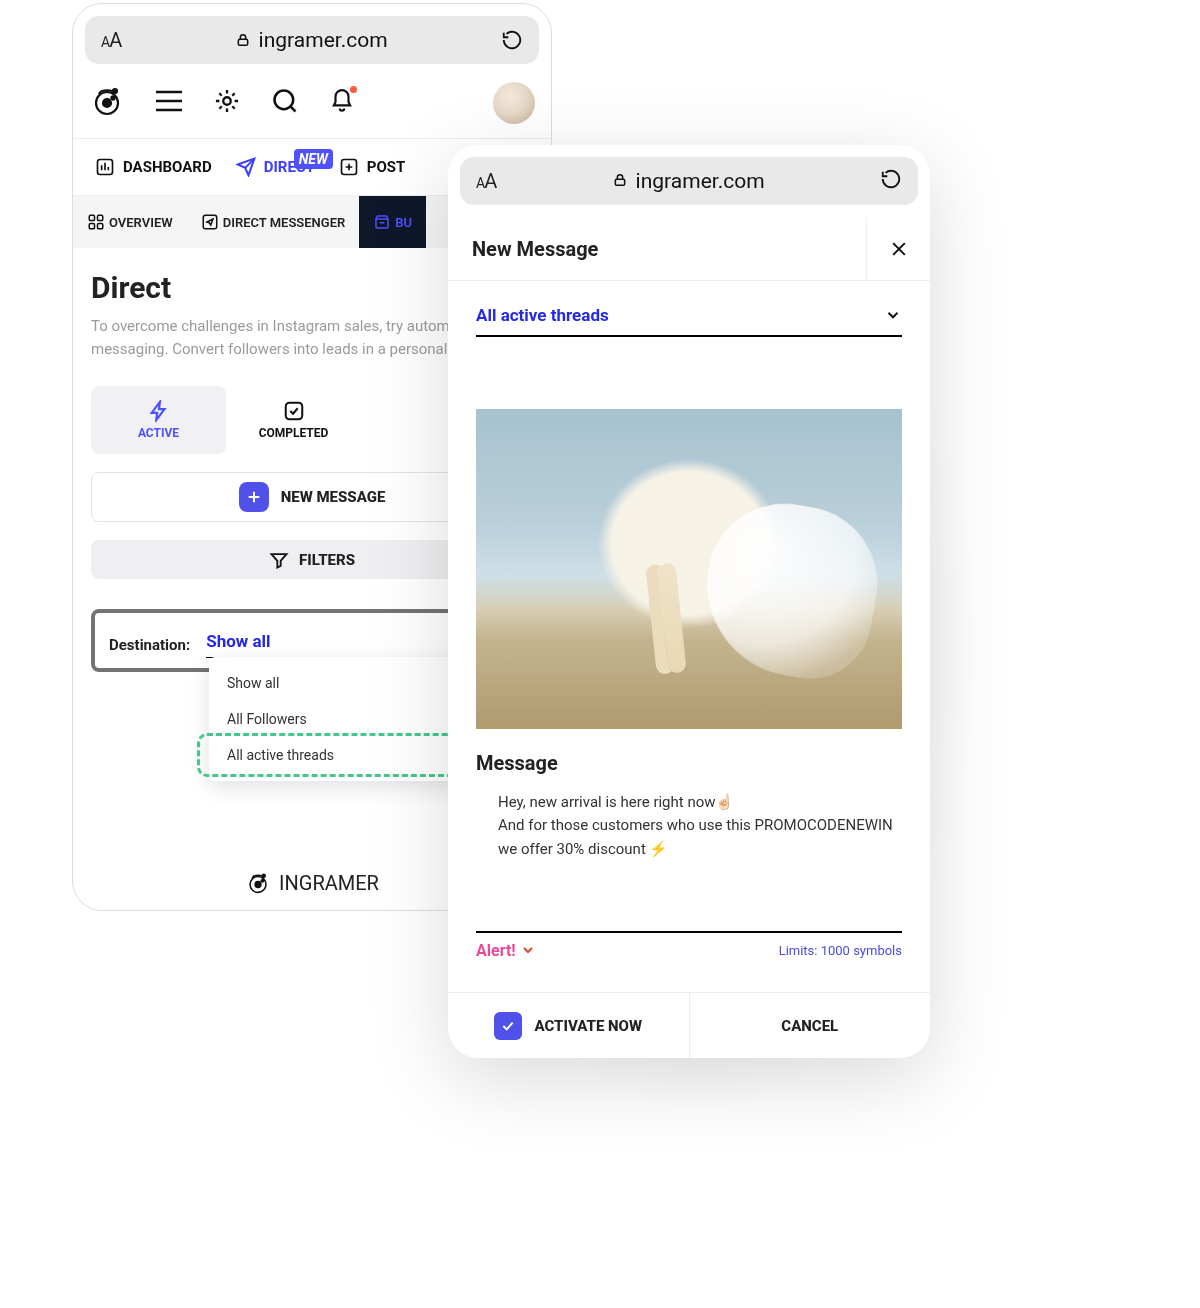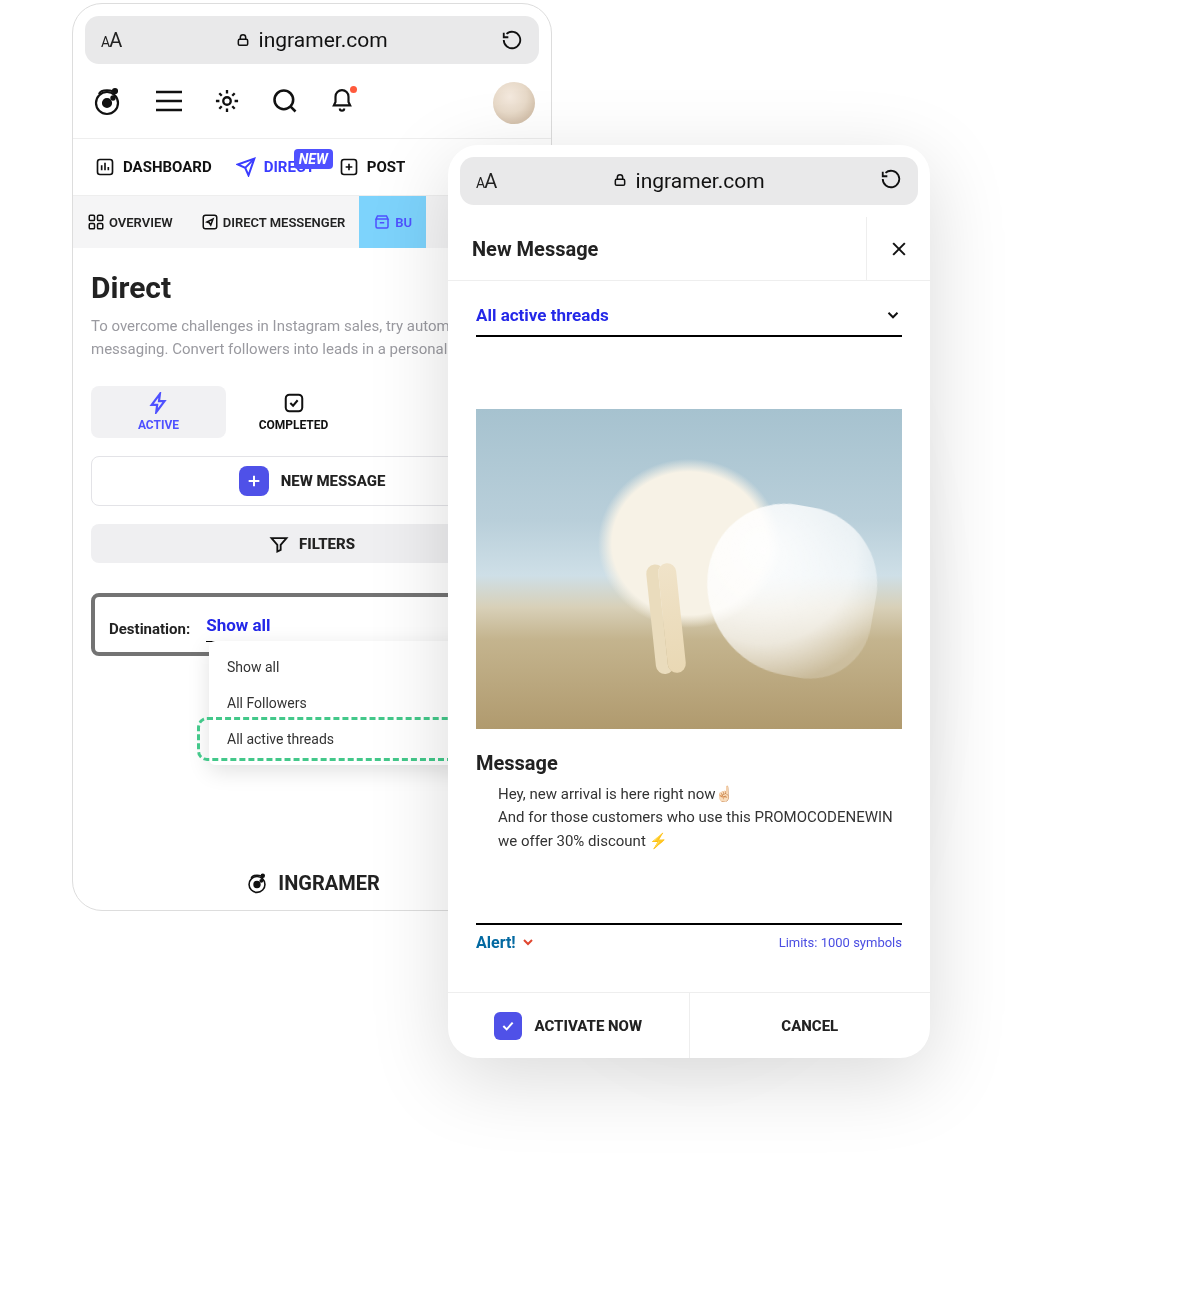--- a/index.html
+++ b/index.html
@@ -72,29 +72,29 @@
 
   .sub-tabs {
     display:flex; align-items:center;
     background:#f5f5f6; height:52px;
   }
   .sub-tab {
     display:flex; align-items:center; gap:4px;
     padding:0 14px; font-size:13px; font-weight:600; color:#222;
     height:100%;
   }
-  .sub-tab.white { background:#7dd3fc; color:#4f51ff; }
+  .sub-tab.white { background:#0f172a; color:#4f51ff; }
 
   .page-body { padding: 22px 18px; }
   .page-title { font-size:30px; font-weight:700; margin-bottom:10px; }
   .page-desc { font-size:15px; color:#9a9aa0; line-height:1.5; }
 
   .status-tabs { display:flex; margin-top:26px; }
   .status-tab {
-    flex:0 0 auto; width:135px; height:52px;
+    flex:0 0 auto; width:135px; height:68px;
     display:flex; flex-direction:column; align-items:center; justify-content:center; gap:4px;
     font-size:12px; font-weight:700; color:#111;
   }
   .status-tab.active { background:#f1f1f3; color:#4f51ff; border-radius:8px;}
 
   .btn-newmsg {
     margin-top:18px; height:50px; width:100%;
     border:1px solid #e3e3e7; border-radius:8px; background:#fff;
     display:flex; align-items:center; justify-content:center; gap:12px;
     font-size:15px; font-weight:800;
@@ -131,21 +131,21 @@
   .dropdown .opt { padding:10px 18px; font-size:14px; color:#333; }
   .dropdown .opt.hl { position:relative; }
   .dropdown .opt.hl::before {
     content:""; position:absolute; left:-12px; right:-12px; top:-4px; bottom:-4px;
     border:3px dashed #43c88a; border-radius:10px;
   }
 
   .footer-brand {
     position:absolute; left:0; right:0; bottom:14px;
     display:flex; align-items:center; justify-content:center; gap:8px;
-    font-size:20px; font-weight:700;
+    font-size:20px; font-weight:400;
   }
 
   
   .phone-right {
     position: absolute;
     left: 448px;
     top: 145px;
     width: 482px;
     height: 913px;
     border-radius: 30px;
@@ -183,24 +183,24 @@
     box-shadow:-12px 0 0 0 #eadcbd;
   }
   .attach-img::after{
     content:""; position:absolute; right:6%; top:30%; width:170px; height:170px;
     background:radial-gradient(circle at 30% 30%, rgba(255,255,255,.95), rgba(255,255,255,.7) 55%, rgba(255,255,255,.2) 80%);
     border-radius:50% 50% 40% 60%; transform:rotate(10deg);
     filter:blur(.3px);
   }
 
   .msg-label { margin-top:22px; font-size:20px; font-weight:700; }
-  .msg-text { margin-top:8px; padding: 0 0 0 22px; font-size:15px; line-height:1.55; color:#333; }
+  .msg-text { margin-top:16px; padding: 0 0 0 22px; font-size:15px; line-height:1.55; color:#333; }
   .msg-divider { margin-top:70px; height:2px; background:#000; }
   .limits-row { display:flex; justify-content:space-between; align-items:center; margin-top:8px; }
-  .alert { color:#0369a1; font-size:16px; font-weight:700; display:flex; align-items:center; gap:4px;}
+  .alert { color:#ec4899; font-size:16px; font-weight:700; display:flex; align-items:center; gap:4px;}
   .limits { color:#4a4de2; font-size:13px; }
 
   .modal-footer {
     position:absolute; left:0; right:0; bottom:0;
     height:66px; border-top:1px solid #eee;
     display:flex;
   }
   .mf-btn { flex:1; display:flex; align-items:center; justify-content:center; gap:12px; font-size:15px; font-weight:800;text-align:center; }
   .mf-btn + .mf-btn { border-left:1px solid #eee; }
   .mf-check { width:28px; height:28px; background:#4f51e8; border-radius:6px; display:flex; align-items:center; justify-content:center;}

